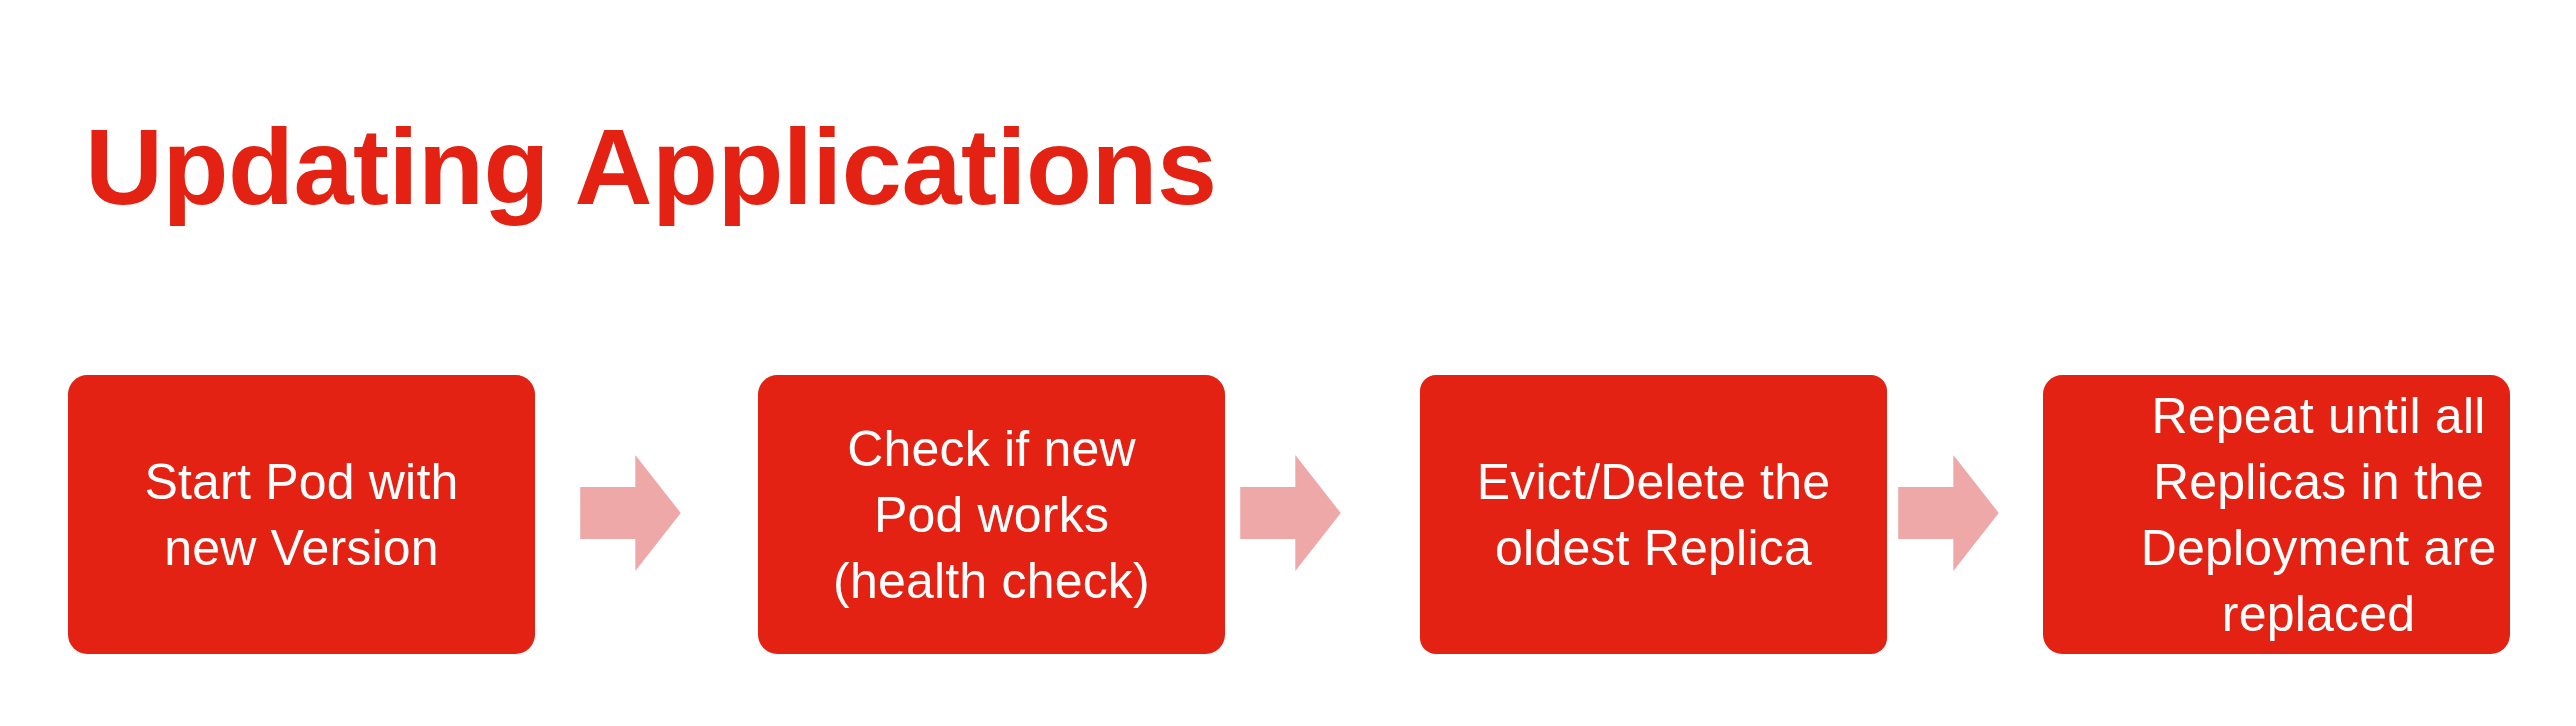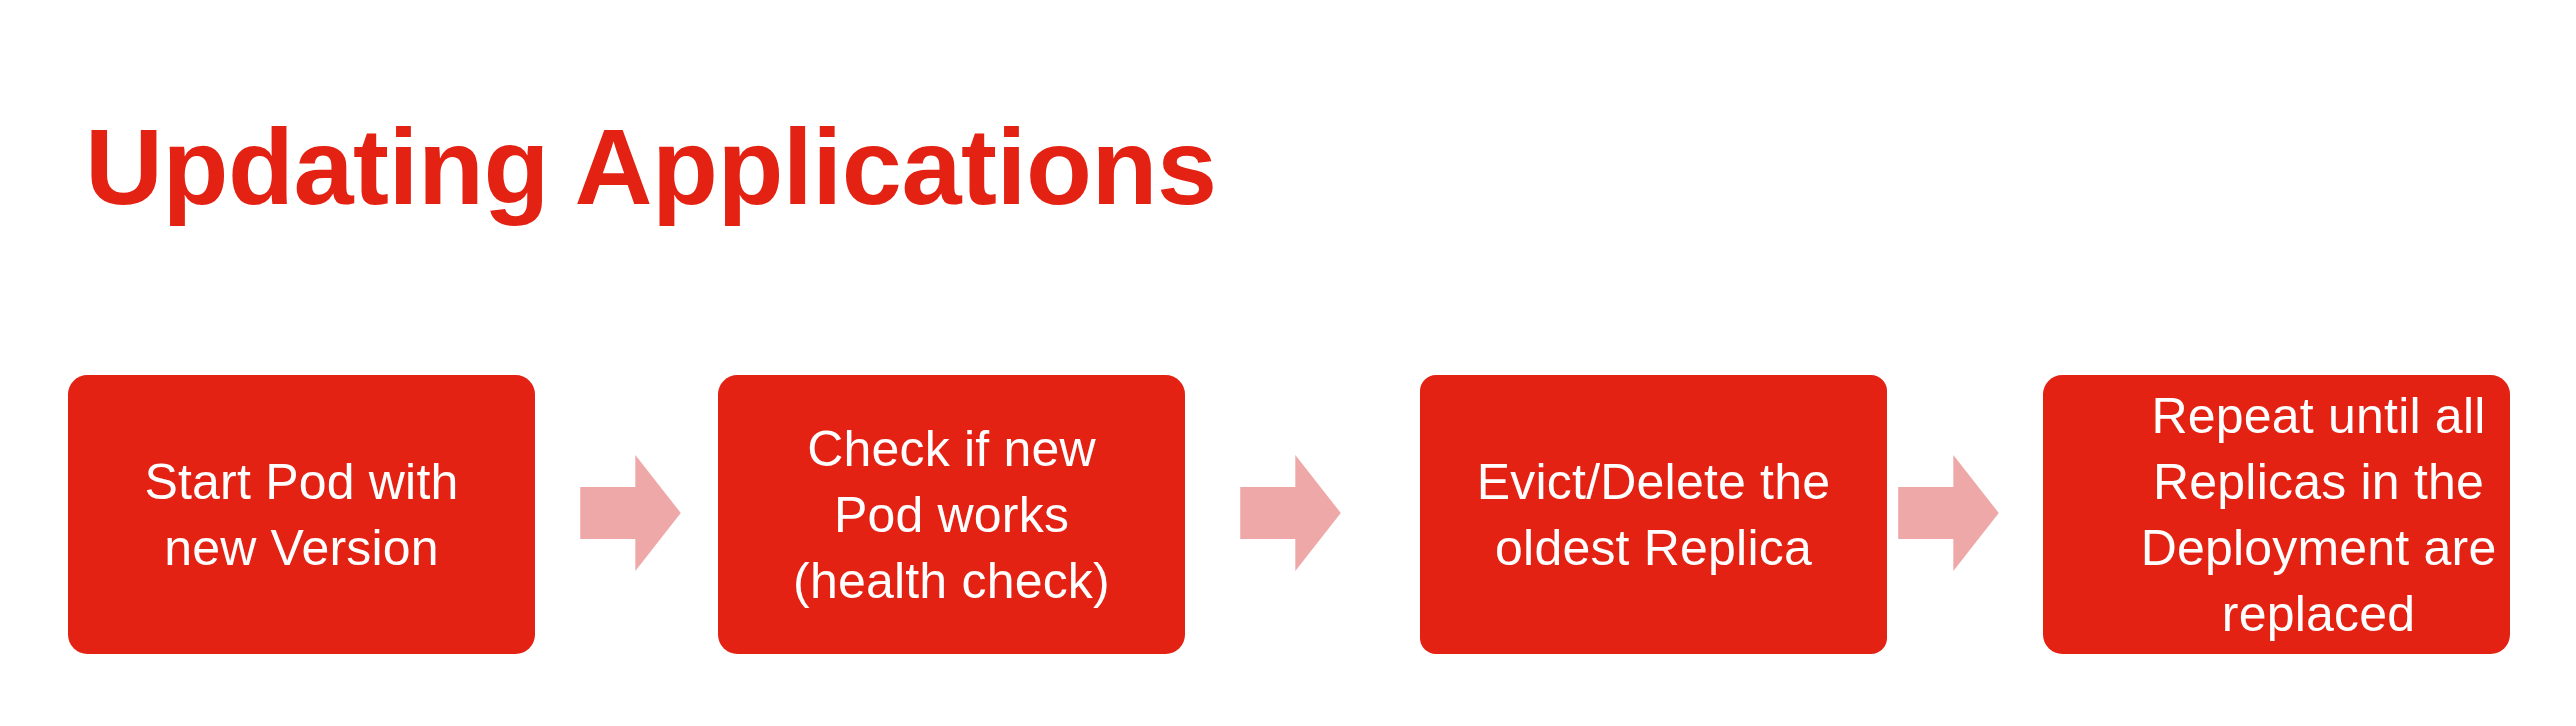--- a/index.html
+++ b/index.html
@@ -66,21 +66,21 @@
     font-size: 50px;
     line-height: 66px;
     font-weight: 400;
     text-align: center;
     white-space: pre-line;
     letter-spacing: 0.2px;
     font-family: "Liberation Sans", sans-serif;
   }
 
   .box-1 { left: 68px; }
-  .box-2 { left: 718px; }
+  .box-2 { left: 758px; }
   .box-3 { left: 1420px; border-radius: 16px; }
   .box-4 { left: 2043px; justify-content: flex-end; }
 
   
   .flow-arrow {
     position: absolute;
     top: 455px;
     width: 101px;
     height: 116px;
   }

